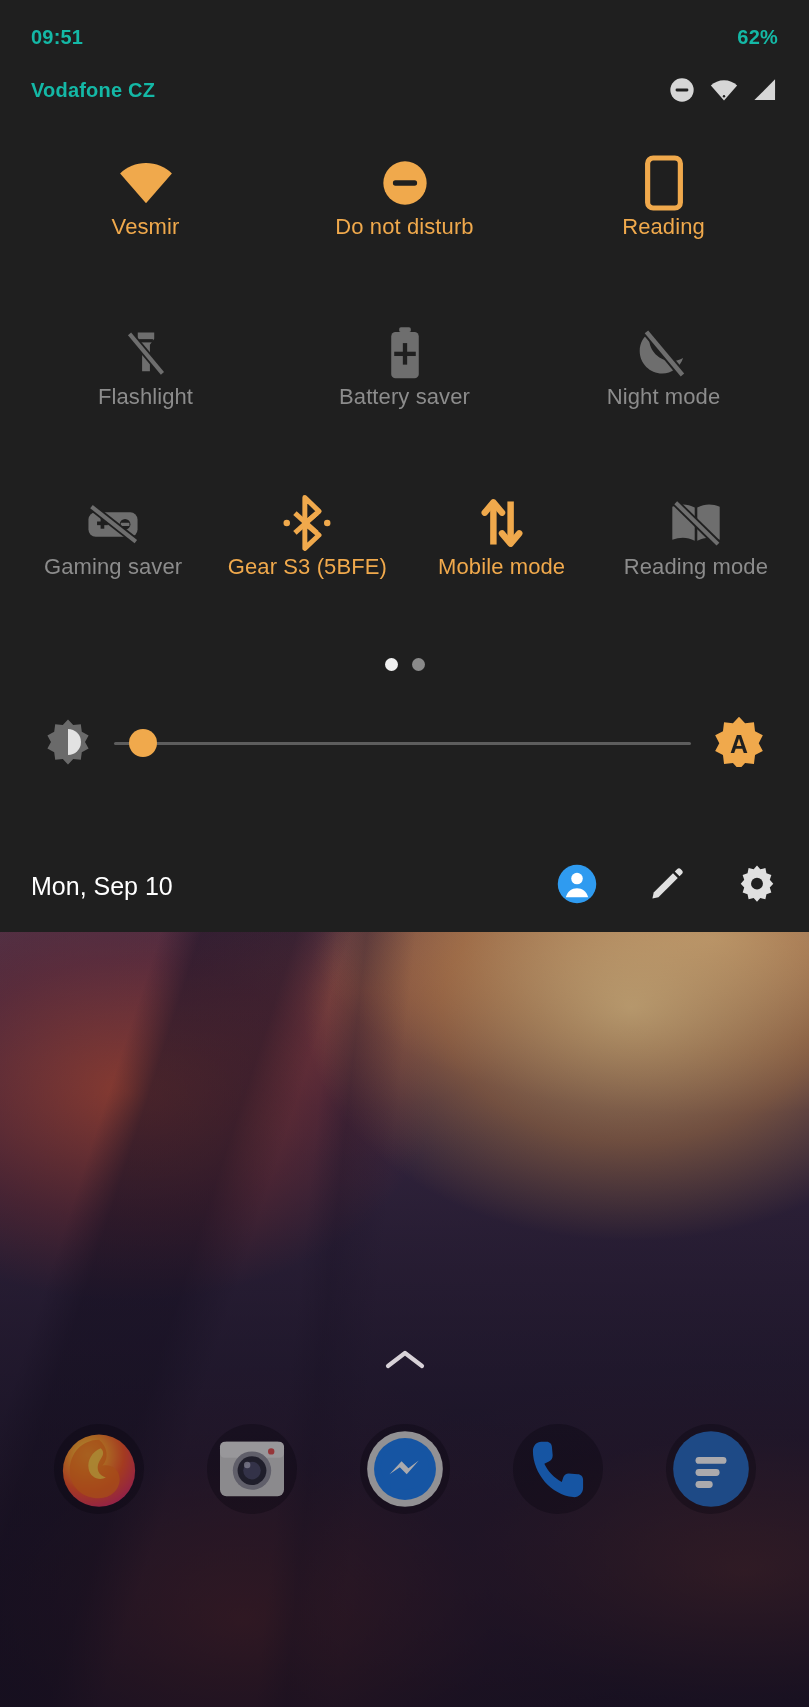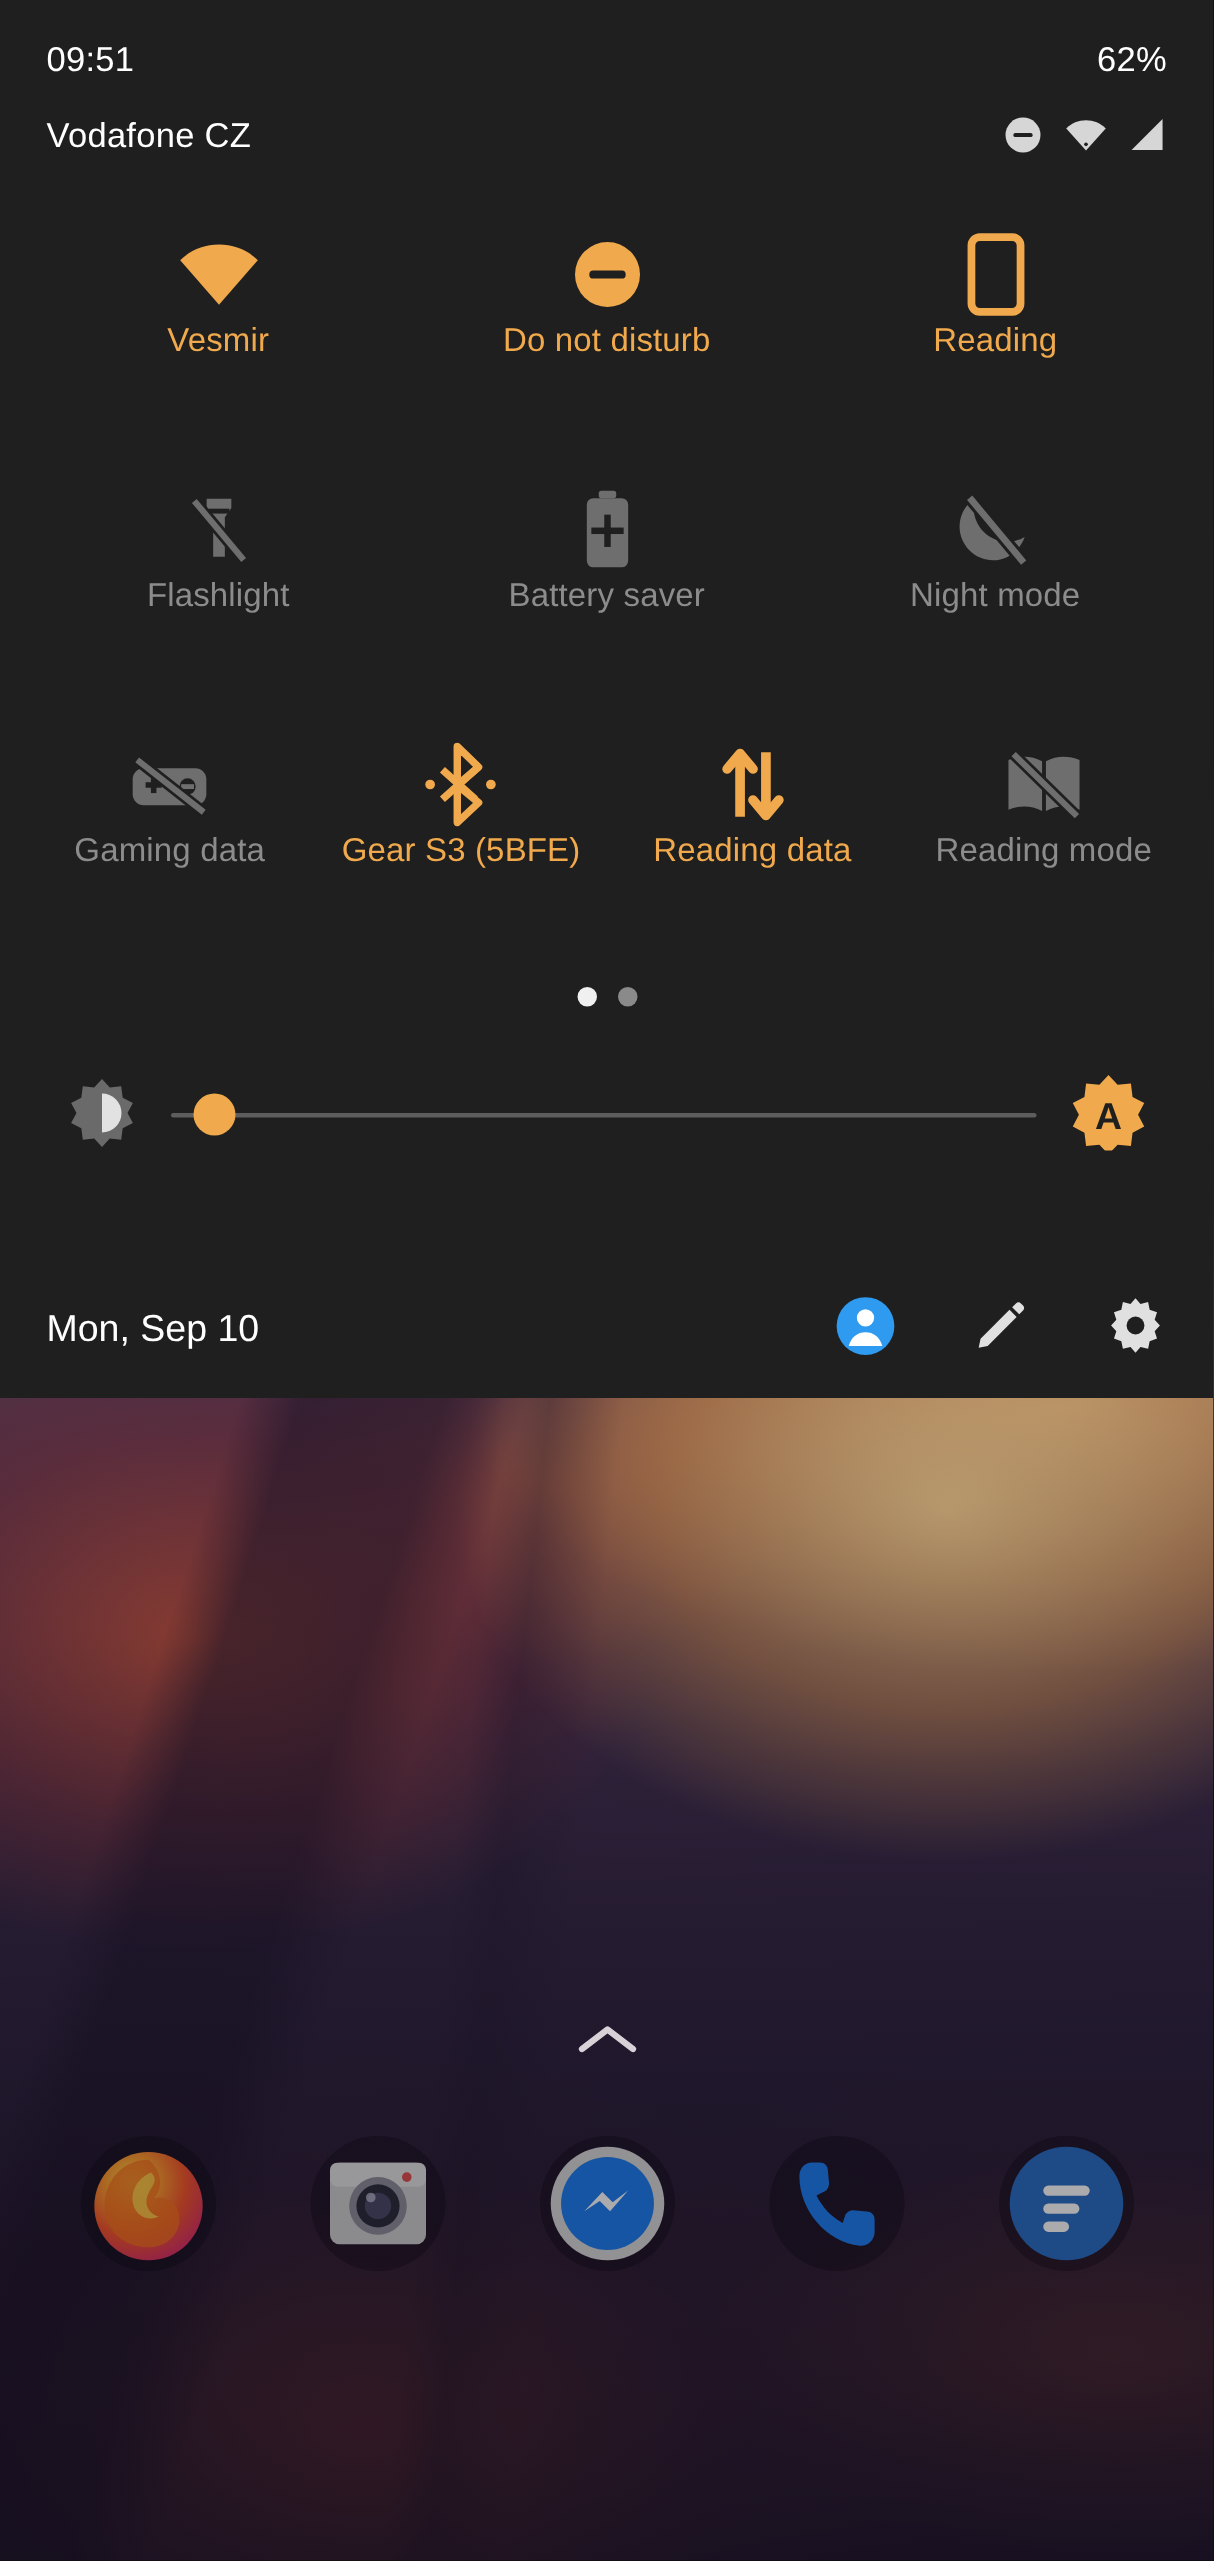--- a/index.html
+++ b/index.html
@@ -47,21 +47,21 @@
     position:absolute; top:0; left:0;
     width:809px; height:932px;
     background:#1f1f1f;
   }
 
   
   #status-bar { position:relative; height:130px; }
   .sb-row { position:absolute; left:31px; right:31px; display:flex; align-items:center; justify-content:space-between; }
   #sb-row-time { top:26px; }
   #sb-row-carrier { top:76px;gap:28px; }
-  .sb-text { color:#ffffff; font-size:23px; letter-spacing:0.2px; }
+  .sb-text { color:#14b8a6; font-size:20px; letter-spacing:0.2px;font-weight:bold; }
   #sb-icons { display:flex; align-items:center; gap:13px; }
 
   
   #tiles { padding:0 16px; }
   .tile-row { display:flex; }
   .tile { flex:1; height:170px; display:flex; flex-direction:column; align-items:center; justify-content:flex-start; padding-top:22px; }
   .tile-icon { height:62px; display:flex; align-items:center; justify-content:center; }
   .tile-label { font-size:22px; text-align:center; letter-spacing:0.1px; white-space:nowrap; }
   .on  .tile-label { color:#f0a94c; }
   .off .tile-label { color:#8c8c8c; }
@@ -284,21 +284,21 @@
             <svg width="56" height="46" viewBox="0 0 26 20">
               <rect x="1.6" y="5" width="22.8" height="11.4" rx="3.4" fill="#6e6e6e"></rect>
               <rect x="5.6" y="9.3" width="5" height="1.7" fill="#1f1f1f"></rect>
               <rect x="7.25" y="7.65" width="1.7" height="5" fill="#1f1f1f"></rect>
               <circle cx="18.6" cy="10.6" r="2.5" fill="#1f1f1f"></circle>
               <rect x="16.6" y="9.9" width="4" height="1.5" fill="#6e6e6e"></rect>
               <line x1="3" y1="2.4" x2="23.6" y2="18.6" stroke="#1f1f1f" stroke-width="3.6"></line>
               <line x1="3" y1="2.4" x2="23.6" y2="18.6" stroke="#6e6e6e" stroke-width="1.9"></line>
             </svg>
           </span>
-          <span class="tile-label">Gaming data</span>
+          <span class="tile-label">Gaming saver</span>
         </div>
 
         <div class="tile on">
           <span class="tile-icon">
             <svg width="52" height="56" viewBox="0 0 24 26">
               <path d="M11 1.2 L17.6 7.6 L11 13.2 L11 1.2 Z M11 13.2 L17.6 18.6 L11 24.8 L11 13.2 Z" fill="none" stroke="#f0a94c" stroke-width="2.3" stroke-linejoin="round"></path>
               <line x1="6.4" y1="8.4" x2="16.6" y2="17.6" stroke="#f0a94c" stroke-width="2.3"></line>
               <line x1="6.4" y1="17.6" x2="16.6" y2="8.4" stroke="#f0a94c" stroke-width="2.3"></line>
               <circle cx="2.6" cy="13" r="1.5" fill="#f0a94c"></circle>
               <circle cx="21.4" cy="13" r="1.5" fill="#f0a94c"></circle>
@@ -309,21 +309,21 @@
 
         <div class="tile on">
           <span class="tile-icon">
             <svg width="48" height="56" viewBox="0 0 22 26">
               <path d="M7 4.2 L7 23" stroke="#f0a94c" stroke-width="3" stroke-linecap="butt"></path>
               <path d="M3 8.2 L7 3.4 L11 8.2" fill="none" stroke="#f0a94c" stroke-width="3" stroke-linejoin="round" stroke-linecap="round"></path>
               <path d="M15 3 L15 21.8" stroke="#f0a94c" stroke-width="3" stroke-linecap="butt"></path>
               <path d="M11 17.8 L15 22.6 L19 17.8" fill="none" stroke="#f0a94c" stroke-width="3" stroke-linejoin="round" stroke-linecap="round"></path>
             </svg>
           </span>
-          <span class="tile-label">Reading data</span>
+          <span class="tile-label">Mobile mode</span>
         </div>
 
         <div class="tile off">
           <span class="tile-icon">
             <svg width="56" height="50" viewBox="0 0 26 22">
               <path d="M2 3.4 C5.5 2 9 2 12.4 3.8 L12.4 19.2 C9 17.4 5.5 17.4 2 18.8 Z" fill="#6e6e6e"></path>
               <path d="M24 3.4 C20.5 2 17 2 13.6 3.8 L13.6 19.2 C17 17.4 20.5 17.4 24 18.8 Z" fill="#6e6e6e"></path>
               <line x1="3.6" y1="1.6" x2="23.2" y2="20.8" stroke="#1f1f1f" stroke-width="3.6"></line>
               <line x1="3.6" y1="1.6" x2="23.2" y2="20.8" stroke="#6e6e6e" stroke-width="1.9"></line>
             </svg>

